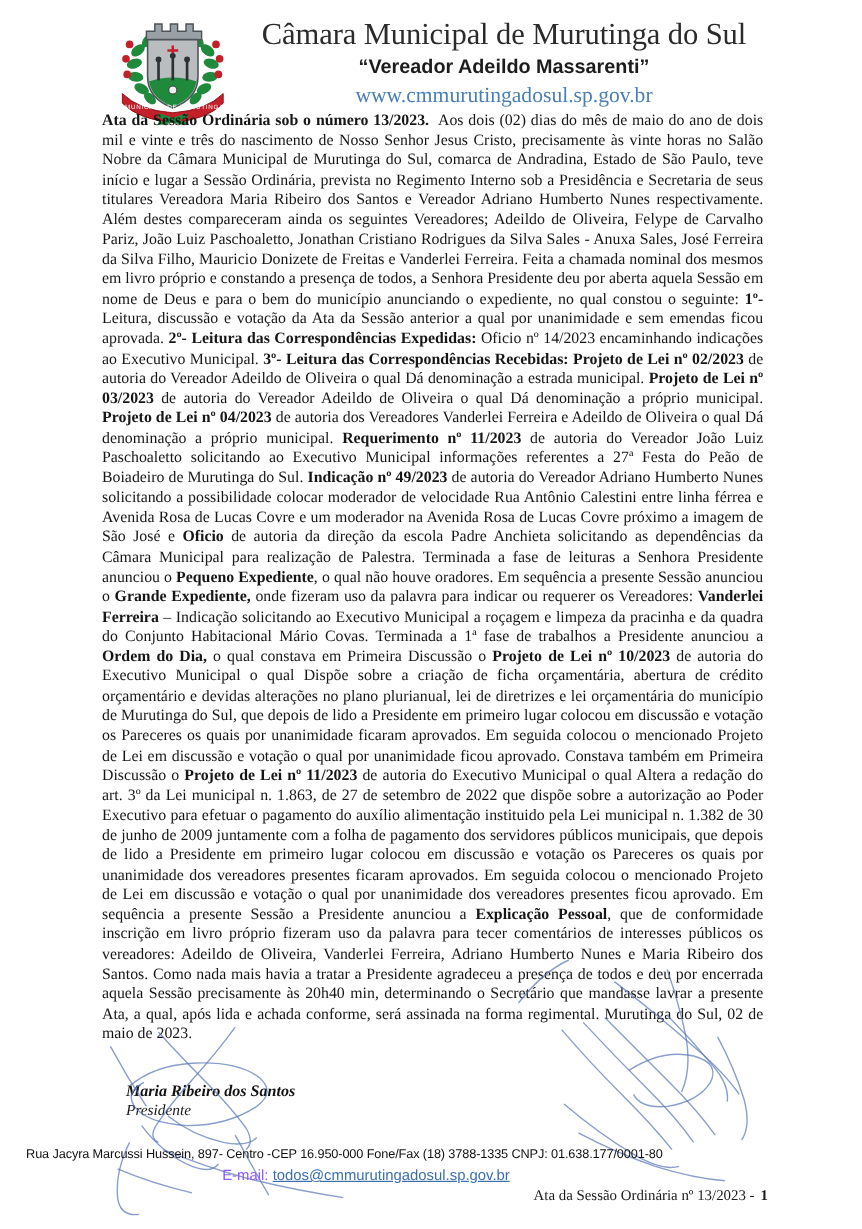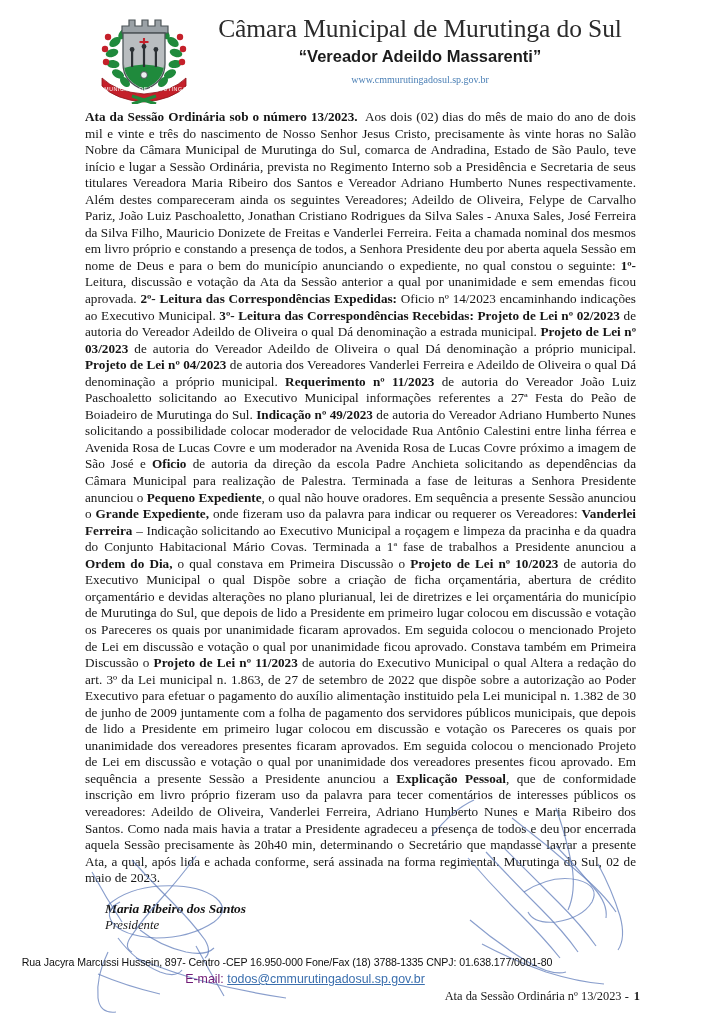--- a/index.html
+++ b/index.html
@@ -56,32 +56,32 @@
     font-family: "Liberation Sans", "DejaVu Sans", sans-serif;
     font-size: 16.5px;
     line-height: 21px;
     font-weight: bold;
     color: #1c1c1c;
     margin-top: 2px;
     white-space: nowrap;
   }
   .org-url {
     font-family: "Liberation Serif", "DejaVu Serif", serif;
-    font-size: 10px;
+    font-size: 18px;
     line-height: 19px;
     color: #4a7fb5;
     margin-top: 3px;
     white-space: nowrap;
   }
 
   
   .body-wrap {
     position: absolute;
     left: 85px;
-    top: 109px;
+    top: 92px;
     width: 551px;
     font-family: Liberation Serif, serif;
   }
   .ata-body {
     font-size: 13.2px;
     line-height: 16.55px;
     text-align: justify;
     text-justify: inter-word;
     color: #161616;
     hyphens: none;
@@ -148,21 +148,21 @@
   .footer-address {
     font-size: 10.6px;
     line-height: 15px;
     letter-spacing: -0.1px;
   }
   .footer-email {
     font-size: 12.4px;
     line-height: 17px;
     margin-top: 1px;
   }
-  .footer-email .lbl { color: #701a75; padding-left: 36px; }
+  .footer-email .lbl { color: #8b5cf6; padding-left: 36px; }
   .footer-email .addr {
     color: #3b6fae;
     text-decoration: underline;
   }
   .footer-ref {
     position: absolute;
     left: 0;
     top: 988px;
     width: 718px;
     text-align: right;

